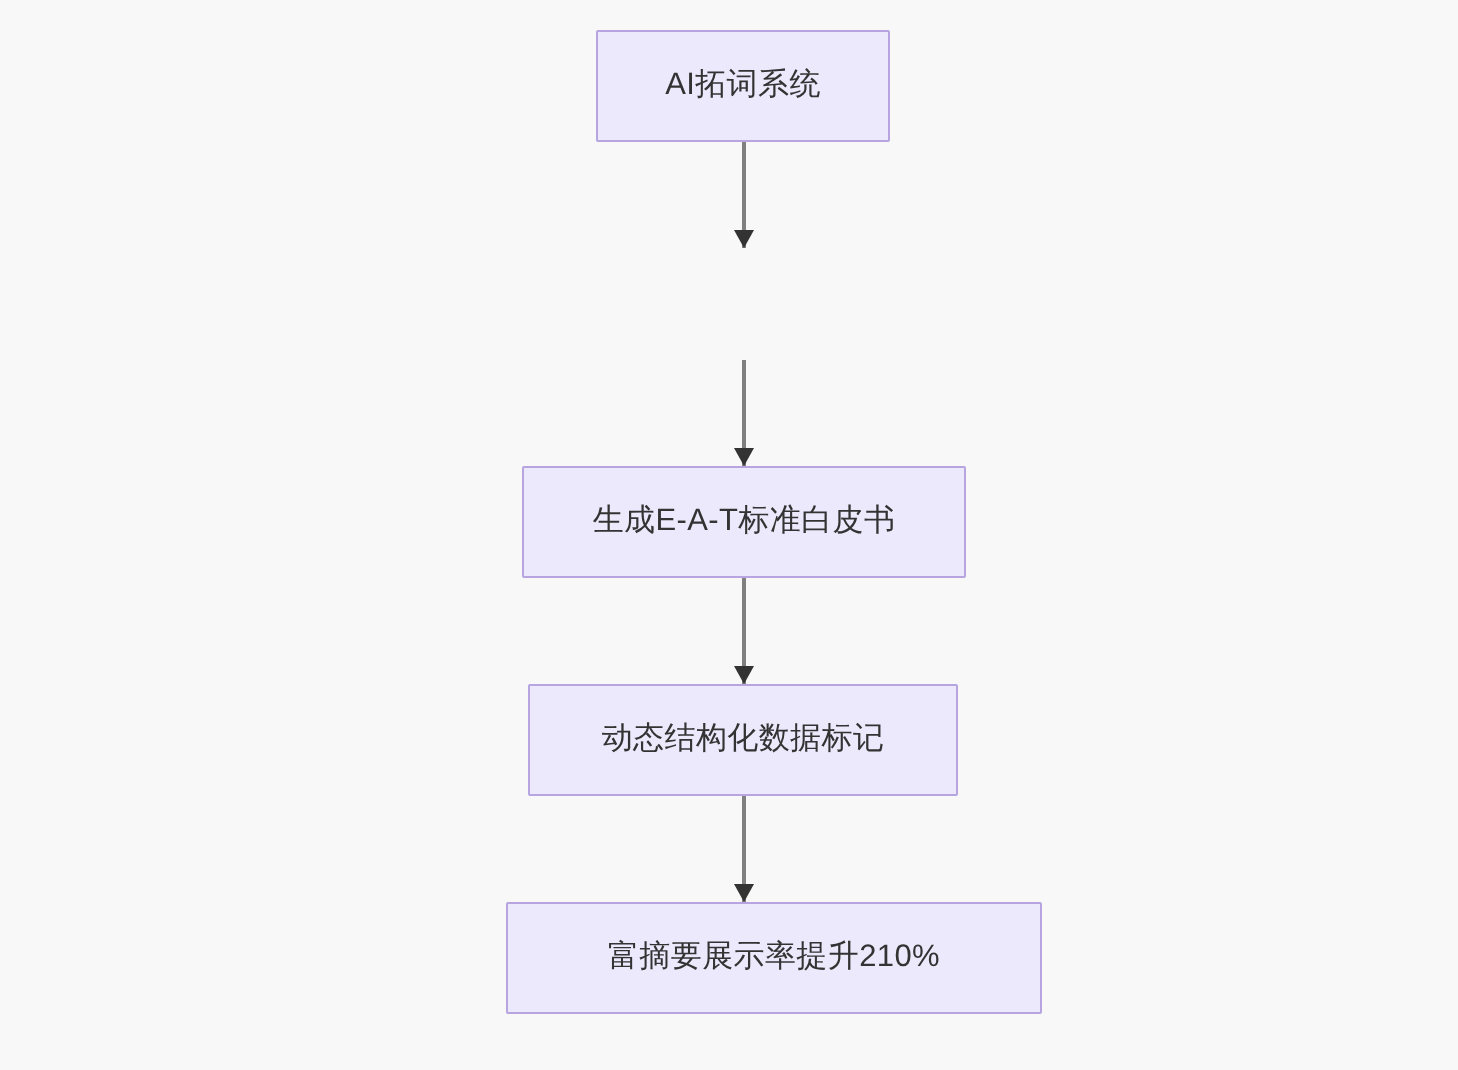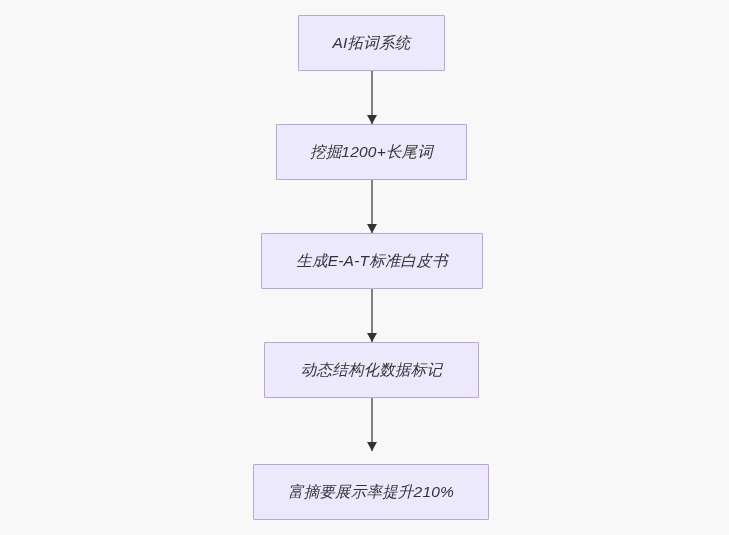--- a/index.html
+++ b/index.html
@@ -25,21 +25,20 @@
     border: 1px solid #b6a5e0;
     border-radius: 1px;
     display: flex;
     align-items: center;
     justify-content: center;
     color: #333333;
     font-size: 15.5px;
     line-height: 1.2;
     letter-spacing: 0.2px;
     white-space: nowrap;
-    font-style: italic;
   }
   .node-label {
     display: block;
   }
   .edge {
     position: absolute;
   }
   .edge-line {
     position: absolute;
     left: 0;
@@ -80,29 +79,26 @@
 
   <div class="edge" style="left:371px; top:398px; width:2px; height:53px;">
     <div class="edge-line" style="height:53px;"></div>
     <div class="edge-arrow"></div>
   </div>
 
   <div class="node" style="left:298px; top:15px; width:147px; height:56px;">
     <span class="node-label">AI拓词系统</span>
   </div>
 
-  <div class="node" style="left:276px; top:124px; width:191px; height:56px;">
-    <span class="node-label">挖掘1200+长尾词</span>
-  </div>
 
   <div class="node" style="left:264px; top:342px; width:215px; height:56px;">
     <span class="node-label">动态结构化数据标记</span>
   </div>
 
   <div class="node" style="left:261px; top:233px; width:222px; height:56px;">
     <span class="node-label">生成E-A-T标准白皮书</span>
   </div>
 
-  <div class="node" style="left:253px; top:464px; width:236px; height:56px;">
+  <div class="node" style="left:253px; top:451px; width:268px; height:56px;">
     <span class="node-label">富摘要展示率提升210%</span>
   </div>
 
 </div>
 
 </body></html>

